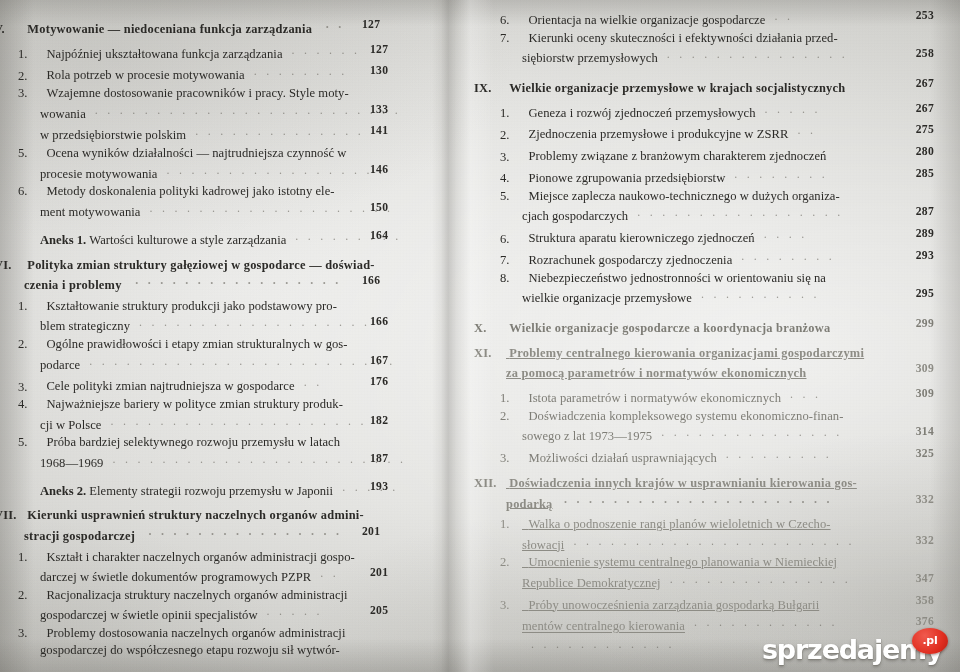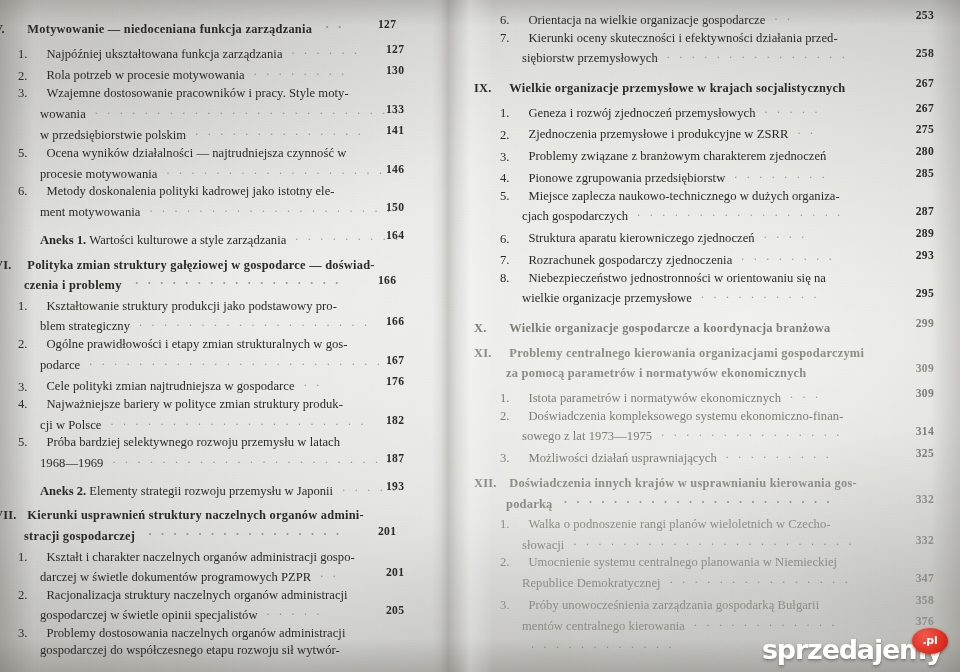--- a/index.html
+++ b/index.html
@@ -149,38 +149,38 @@
 
   .pg {                    
     position: absolute;
     right: 0;
     width: 34px;
     text-align: left;
     font-weight: bold;
     font-size: 11.6px;
     letter-spacing: .3px;
   }
-  .page-left  .pg { right: 2px; }
+  .page-left  .pg { right: 18px; }
   .page-right .pg { right: 8px; text-align: right; }
 
   
   .dots {
     display: inline-block;
     overflow: hidden;
     white-space: nowrap;
     vertical-align: baseline;
     color: #6a675f;
     opacity: .62;
     letter-spacing: 9.5px;
     font-size: 12px;
     margin-left: 6px;
     margin-right: 2px;
   }
   .faded-mid  { color: #7e7d76; }
-  .faded-soft { color: #8d8c85; }
+  .faded-soft { color: #8d8c85; text-decoration: underline; }
 
   
   .watermark {
     position: absolute;
     left: 762px;
     top: 628px;
     width: 196px;
     height: 42px;
     pointer-events: none;
     user-select: none;

